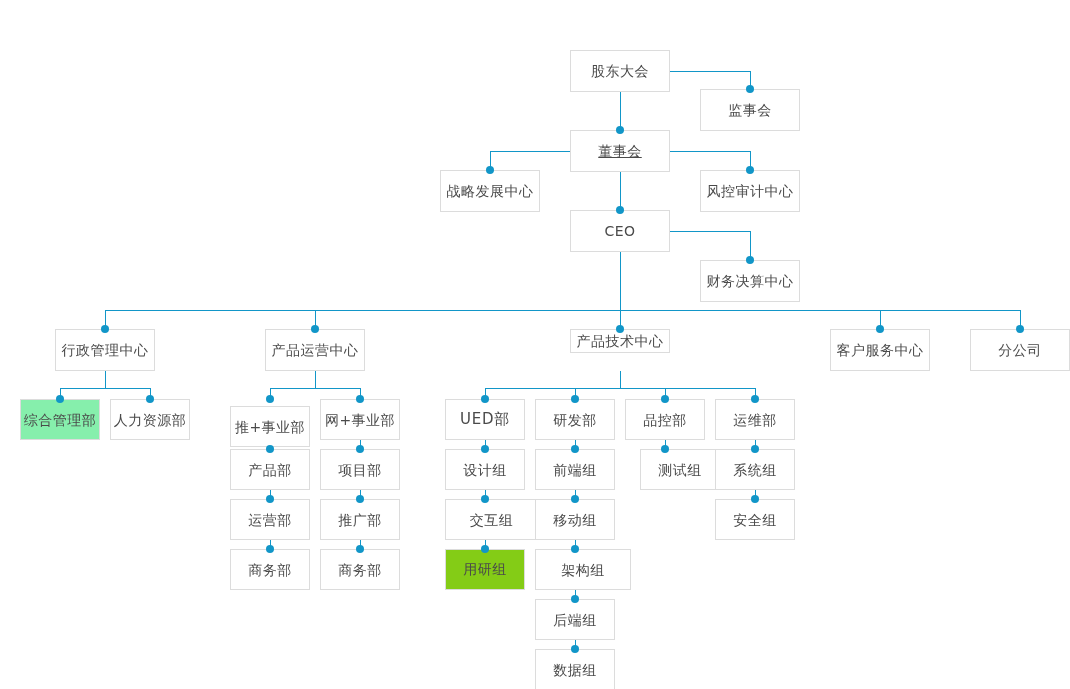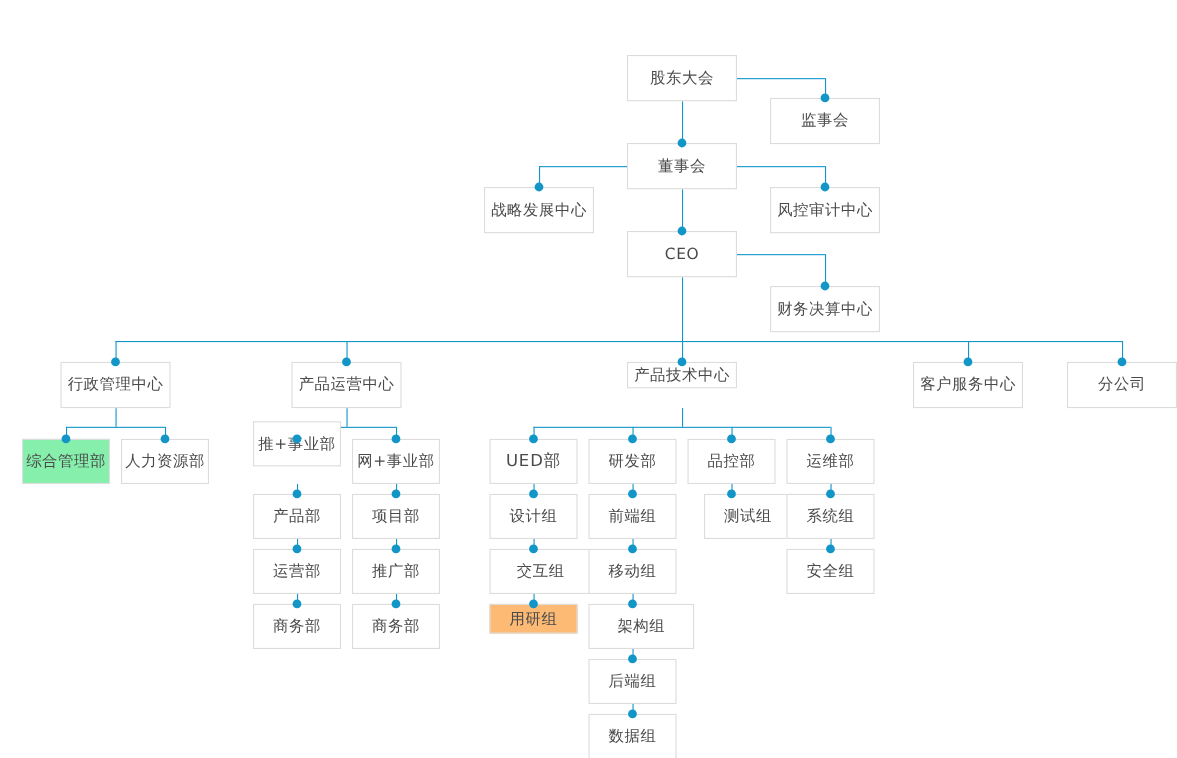--- a/index.html
+++ b/index.html
@@ -102,52 +102,52 @@
       <div class="conn v" style="background: rgb(18, 150, 200); left: 575px; top: 490px; height: 9px;"></div>
       <div class="conn v" style="background: rgb(18, 150, 200); left: 755px; top: 490px; height: 9px;"></div>
       <div class="conn v" style="background: rgb(18, 150, 200); left: 485px; top: 540px; height: 9px;"></div>
       <div class="conn v" style="background: rgb(18, 150, 200); left: 575px; top: 540px; height: 9px;"></div>
       <div class="conn v" style="background: rgb(18, 150, 200); left: 575px; top: 590px; height: 9px;"></div>
       <div class="conn v" style="background: rgb(18, 150, 200); left: 575px; top: 640px; height: 9px;"></div>
     </div>
   <div id="node-layer">
       <div class="node" style="left: 570px; top: 50px; width: 100px; height: 42px; border-color: rgb(220, 220, 220); color: rgb(74, 74, 74); background: rgb(255, 255, 255);">股东大会</div>
       <div class="node" style="left: 700px; top: 89px; width: 100px; height: 42px; border-color: rgb(220, 220, 220); color: rgb(74, 74, 74); background: rgb(255, 255, 255);">监事会</div>
-      <div class="node" style="left: 570px; top: 130px; width: 100px; height: 42px; border-color: rgb(220, 220, 220); color: rgb(74, 74, 74); background: rgb(255, 255, 255);">董事会</div>
+      <div class="node" style="left: 570px; top: 130px; width: 100px; height: 42px; border-color: rgb(220, 220, 220); color: rgb(74, 74, 74); background: rgb(255, 255, 255); text-decoration: underline;">董事会</div>
       <div class="node" style="left: 440px; top: 170px; width: 100px; height: 42px; border-color: rgb(220, 220, 220); color: rgb(74, 74, 74); background: rgb(255, 255, 255);">战略发展中心</div>
       <div class="node" style="left: 700px; top: 170px; width: 100px; height: 42px; border-color: rgb(220, 220, 220); color: rgb(74, 74, 74); background: rgb(255, 255, 255);">风控审计中心</div>
       <div class="node" style="left: 570px; top: 210px; width: 100px; height: 42px; border-color: rgb(220, 220, 220); color: rgb(74, 74, 74); background: rgb(255, 255, 255);">CEO</div>
       <div class="node" style="left: 700px; top: 260px; width: 100px; height: 42px; border-color: rgb(220, 220, 220); color: rgb(74, 74, 74); background: rgb(255, 255, 255);">财务决算中心</div>
       <div class="node" style="left: 55px; top: 329px; width: 100px; height: 42px; border-color: rgb(220, 220, 220); color: rgb(74, 74, 74); background: rgb(255, 255, 255);">行政管理中心</div>
       <div class="node" style="left: 265px; top: 329px; width: 100px; height: 42px; border-color: rgb(220, 220, 220); color: rgb(74, 74, 74); background: rgb(255, 255, 255);">产品运营中心</div>
       <div class="node" style="left: 570px; top: 329px; width: 100px; height: 24px; border-color: rgb(220, 220, 220); color: rgb(74, 74, 74); background: rgb(255, 255, 255);">产品技术中心</div>
       <div class="node" style="left: 830px; top: 329px; width: 100px; height: 42px; border-color: rgb(220, 220, 220); color: rgb(74, 74, 74); background: rgb(255, 255, 255);">客户服务中心</div>
       <div class="node" style="left: 970px; top: 329px; width: 100px; height: 42px; border-color: rgb(220, 220, 220); color: rgb(74, 74, 74); background: rgb(255, 255, 255);">分公司</div>
       <div class="node" style="left: 20px; top: 399px; width: 80px; height: 41px; border-color: rgb(220, 220, 220); color: rgb(74, 74, 74); background: #86efac;">综合管理部</div>
       <div class="node" style="left: 110px; top: 399px; width: 80px; height: 41px; border-color: rgb(220, 220, 220); color: rgb(74, 74, 74); background: rgb(255, 255, 255);">人力资源部</div>
-      <div class="node" style="left: 230px; top: 383px; width: 80px; height: 41px; border-color: rgb(220, 220, 220); color: rgb(74, 74, 74); background: rgb(255, 255, 255);">推+事业部</div>
+      <div class="node" style="left: 230px; top: 406px; width: 80px; height: 41px; border-color: rgb(220, 220, 220); color: rgb(74, 74, 74); background: rgb(255, 255, 255);">推+事业部</div>
       <div class="node" style="left: 320px; top: 399px; width: 80px; height: 41px; border-color: rgb(220, 220, 220); color: rgb(74, 74, 74); background: rgb(255, 255, 255);">网+事业部</div>
       <div class="node" style="left: 230px; top: 449px; width: 80px; height: 41px; border-color: rgb(220, 220, 220); color: rgb(74, 74, 74); background: rgb(255, 255, 255);">产品部</div>
       <div class="node" style="left: 320px; top: 449px; width: 80px; height: 41px; border-color: rgb(220, 220, 220); color: rgb(74, 74, 74); background: rgb(255, 255, 255);">项目部</div>
       <div class="node" style="left: 230px; top: 499px; width: 80px; height: 41px; border-color: rgb(220, 220, 220); color: rgb(74, 74, 74); background: rgb(255, 255, 255);">运营部</div>
       <div class="node" style="left: 320px; top: 499px; width: 80px; height: 41px; border-color: rgb(220, 220, 220); color: rgb(74, 74, 74); background: rgb(255, 255, 255);">推广部</div>
       <div class="node" style="left: 230px; top: 549px; width: 80px; height: 41px; border-color: rgb(220, 220, 220); color: rgb(74, 74, 74); background: rgb(255, 255, 255);">商务部</div>
       <div class="node" style="left: 320px; top: 549px; width: 80px; height: 41px; border-color: rgb(220, 220, 220); color: rgb(74, 74, 74); background: rgb(255, 255, 255);">商务部</div>
       <div class="node latin" style="left: 445px; top: 399px; width: 80px; height: 41px; border-color: rgb(220, 220, 220); color: rgb(74, 74, 74); background: rgb(255, 255, 255);">UED部</div>
       <div class="node" style="left: 535px; top: 399px; width: 80px; height: 41px; border-color: rgb(220, 220, 220); color: rgb(74, 74, 74); background: rgb(255, 255, 255);">研发部</div>
       <div class="node" style="left: 625px; top: 399px; width: 80px; height: 41px; border-color: rgb(220, 220, 220); color: rgb(74, 74, 74); background: rgb(255, 255, 255);">品控部</div>
       <div class="node" style="left: 715px; top: 399px; width: 80px; height: 41px; border-color: rgb(220, 220, 220); color: rgb(74, 74, 74); background: rgb(255, 255, 255);">运维部</div>
       <div class="node" style="left: 445px; top: 449px; width: 80px; height: 41px; border-color: rgb(220, 220, 220); color: rgb(74, 74, 74); background: rgb(255, 255, 255);">设计组</div>
       <div class="node" style="left: 535px; top: 449px; width: 80px; height: 41px; border-color: rgb(220, 220, 220); color: rgb(74, 74, 74); background: rgb(255, 255, 255);">前端组</div>
       <div class="node" style="left: 625px; top: 449px; width: 80px; height: 41px; border-color: rgb(220, 220, 220); color: rgb(74, 74, 74); background: rgb(255, 255, 255); margin-left: 15px;">测试组</div>
       <div class="node" style="left: 715px; top: 449px; width: 80px; height: 41px; border-color: rgb(220, 220, 220); color: rgb(74, 74, 74); background: rgb(255, 255, 255);">系统组</div>
       <div class="node" style="left: 445px; top: 499px; width: 93px; height: 41px; border-color: rgb(220, 220, 220); color: rgb(74, 74, 74); background: rgb(255, 255, 255);">交互组</div>
       <div class="node" style="left: 535px; top: 499px; width: 80px; height: 41px; border-color: rgb(220, 220, 220); color: rgb(74, 74, 74); background: rgb(255, 255, 255);">移动组</div>
       <div class="node" style="left: 715px; top: 499px; width: 80px; height: 41px; border-color: rgb(220, 220, 220); color: rgb(74, 74, 74); background: rgb(255, 255, 255);">安全组</div>
-      <div class="node" style="left: 445px; top: 549px; width: 80px; height: 27px; border-color: rgb(220, 220, 220); color: rgb(74, 74, 74); background: #fdba74;">用研组</div>
+      <div class="node" style="left: 445px; top: 549px; width: 80px; height: 41px; border-color: rgb(220, 220, 220); color: rgb(74, 74, 74); background: #84cc16; font-family: Liberation Mono, monospace;">用研组</div>
       <div class="node" style="left: 535px; top: 549px; width: 96px; height: 41px; border-color: rgb(220, 220, 220); color: rgb(74, 74, 74); background: rgb(255, 255, 255);">架构组</div>
       <div class="node" style="left: 535px; top: 599px; width: 80px; height: 41px; border-color: rgb(220, 220, 220); color: rgb(74, 74, 74); background: rgb(255, 255, 255);">后端组</div>
       <div class="node" style="left: 535px; top: 649px; width: 80px; height: 41px; border-color: rgb(220, 220, 220); color: rgb(74, 74, 74); background: rgb(255, 255, 255);">数据组</div>
     </div>
   <div id="dot-layer">
       <div class="dot" style="left: 746px; top: 85px; background: rgb(18, 150, 200);"></div>
       <div class="dot" style="left: 616px; top: 126px; background: rgb(18, 150, 200);"></div>
       <div class="dot" style="left: 486px; top: 166px; background: rgb(18, 150, 200);"></div>
       <div class="dot" style="left: 746px; top: 166px; background: rgb(18, 150, 200);"></div>
       <div class="dot" style="left: 616px; top: 206px; background: rgb(18, 150, 200);"></div>

